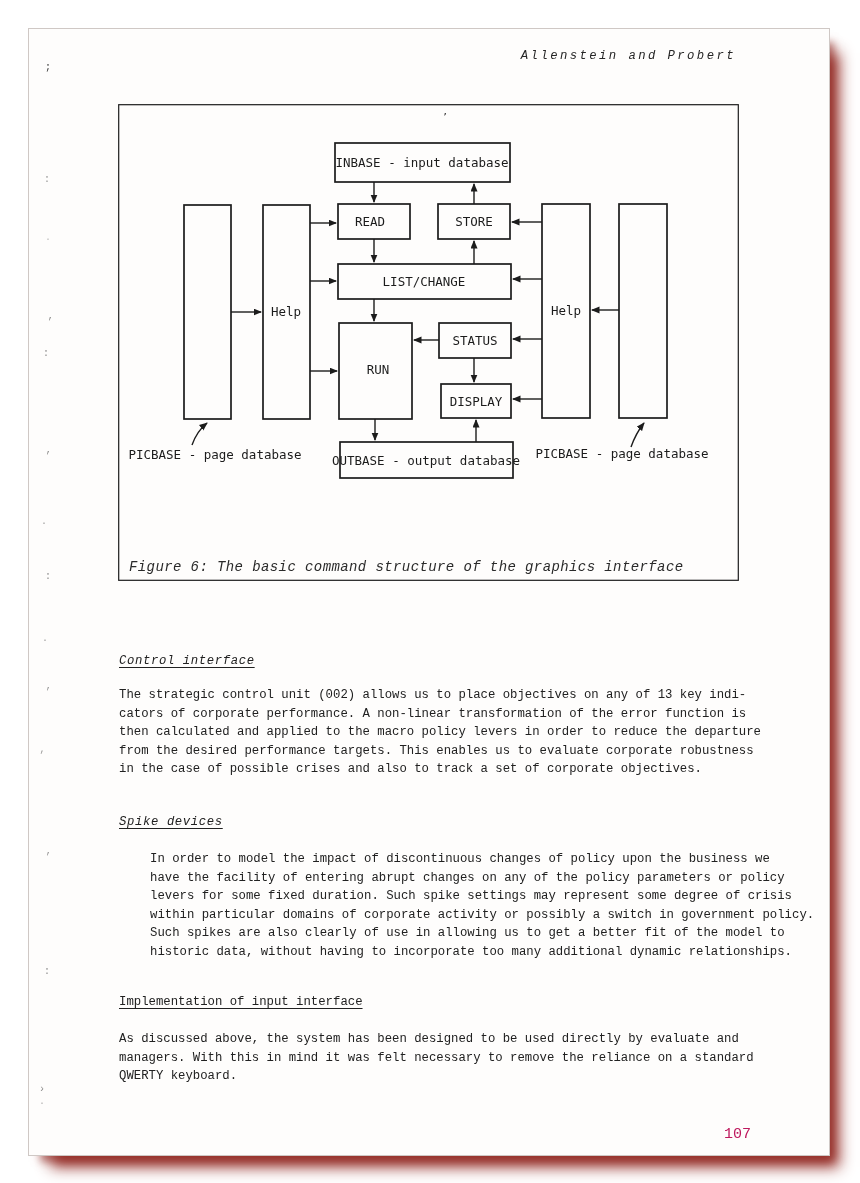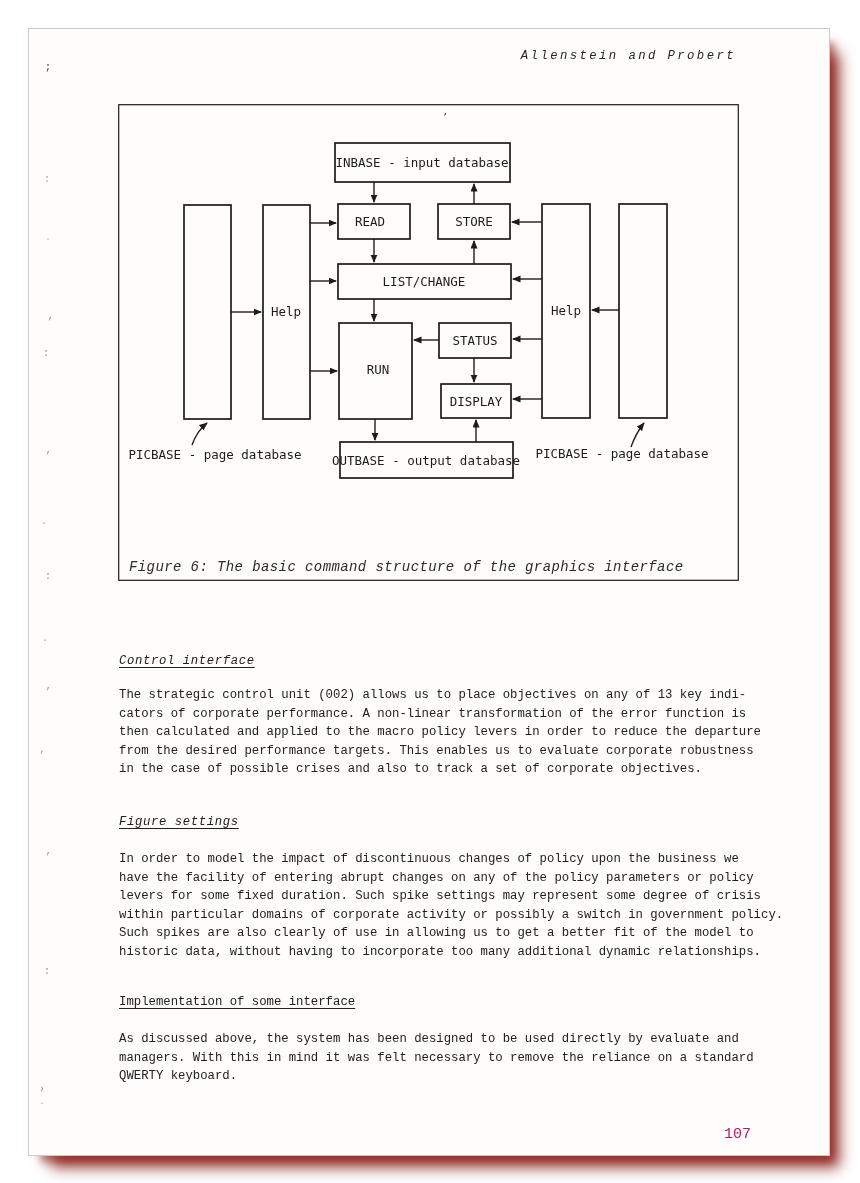--- a/index.html
+++ b/index.html
@@ -15,21 +15,21 @@
   .fig svg{display:block;}
   .caption{position:absolute;left:11px;top:455px;font-size:14px;font-style:italic;
            letter-spacing:0.4px;color:#2a2a2a;white-space:nowrap;}
   .bodytext{position:absolute;left:90px;width:665px;font-size:12.3px;line-height:18.6px;
             white-space:pre-line;color:#212121;}
   .heading{position:absolute;left:90px;font-size:12.3px;color:#212121;
            text-decoration:underline;text-underline-offset:3px;white-space:nowrap;}
   .heading.it{font-style:italic;letter-spacing:0.6px;}
   .intro{top:566px;}
   .h0{top:625px;} .p0{top:657px;}
-  .h1{top:786px;} .p1{top:821px;}
+  .h1{top:786px;} .p1{top:821px;margin-left:31px;}
   .h2{top:966px;} .p2{top:1001px;}
   .pagenum{position:absolute;left:695px;top:1097px;font-size:15px;color:#be185d;}
   .speck{position:absolute;font-size:10px;color:#3a3a3a;line-height:6px;}
 </style>
 </head>
 <body>
 
 <div class="stage">
   <div class="page">
 
@@ -121,28 +121,28 @@
     </div>
 
 
     <div class="heading it h0">Control interface</div>
     <div class="bodytext p0">The strategic control unit (002) allows us to place objectives on any of 13 key indi-
 cators of corporate performance.  A non-linear transformation of the error function is
 then calculated and applied to the macro policy levers in order to reduce the departure
 from the desired performance targets.  This enables us to evaluate corporate robustness
 in the case of possible crises and also to track a set of corporate objectives.</div>
 
-    <div class="heading it h1">Figure settings</div>
+    <div class="heading it h1">Spike devices</div>
     <div class="bodytext p1">In order to model the impact of discontinuous changes of policy upon the business we
 have the facility of entering abrupt changes on any of the policy parameters or policy
 levers for some fixed duration.  Such spike settings may represent some degree of crisis
 within particular domains of corporate activity or possibly a switch in government policy.
 Such spikes are also clearly of use in allowing us to get a better fit of the model to
 historic data, without having to incorporate too many additional dynamic relationships.</div>
 
-    <div class="heading h2">Implementation of some interface</div>
+    <div class="heading h2">Implementation of input interface</div>
     <div class="bodytext p2">As discussed above, the system has been designed to be used directly by evaluate and
 managers.  With this in mind it was felt necessary to remove the reliance on a standard
 QWERTY keyboard.</div>
 
     <div class="pagenum">107</div>
   </div>
 </div>
 
 </body></html>

